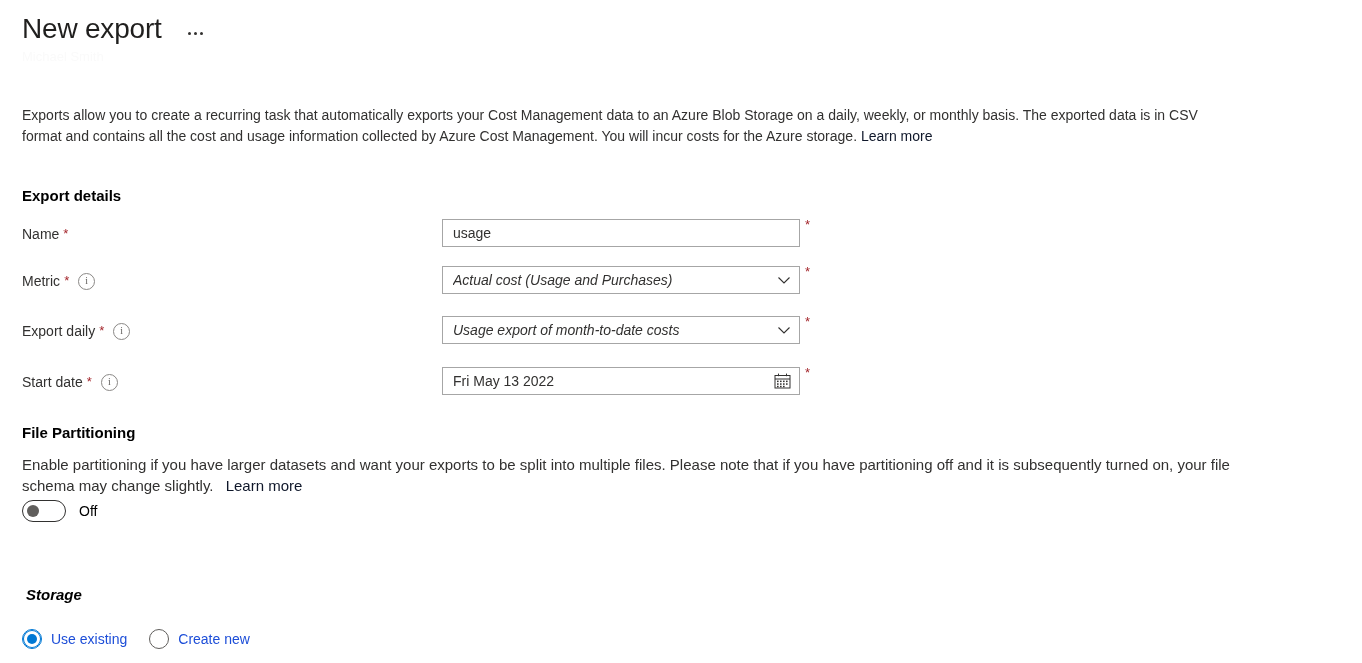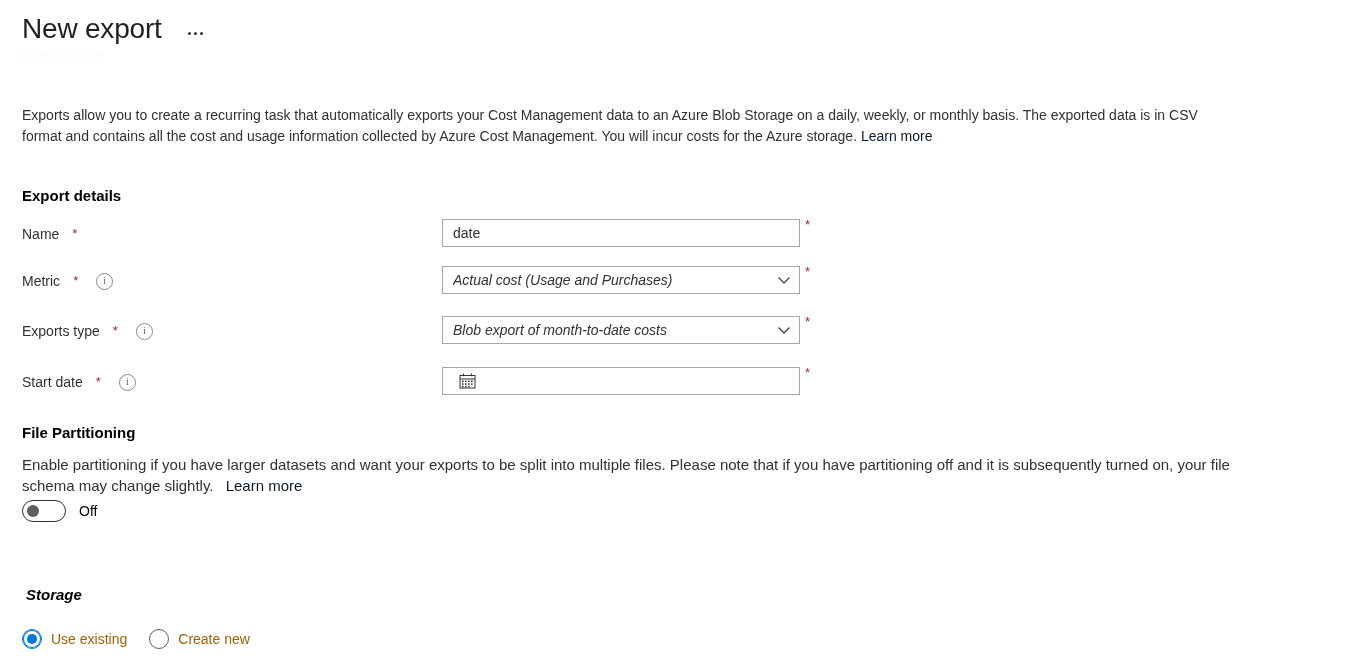--- a/index.html
+++ b/index.html
@@ -100,21 +100,21 @@
     left: 22px;
     width: 800px;
     height: 30px;
   }
   .form-label {
     position: absolute;
     left: 0;
     top: 0;
     display: flex;
     align-items: center;
-    gap: 9px;
+    gap: 0px;
     font-size: 14px;
     line-height: 30px;
     color: #323130;
     white-space: nowrap;
   }
   .req {
     color: #a4262c;
     font-size: 13px;
     margin-left: 4px;
     line-height: 30px;
@@ -284,21 +284,21 @@
     height: 10px;
     border-radius: 50%;
     background: transparent;
   }
   .radio-item.selected .radio-inner {
     background: #0078d4;
   }
   .radio-label {
     margin-left: 9px;
     font-size: 14px;
-    color: #a16207;
+    color: #1d4ed8;
     line-height: 20px;
     white-space: nowrap;
   }
 </style>
 </head>
 <body>
 
 <div class="page">
 
   <div class="header">
@@ -320,21 +320,21 @@
 
   <div class="section-heading" id="export-details-heading">Export details</div>
 
   <div class="form-row" id="row-name">
     <div class="form-label">
       <span>Name</span>
       <span class="req">*</span>
     </div>
     <div class="field-wrap">
       <div class="field">
-        <span class="field-text">date</span>
+        <span class="field-text">usage</span>
       </div>
       <span class="field-star">*</span>
     </div>
   </div>
 
   <div class="form-row" id="row-metric">
     <div class="form-label">
       <span>Metric</span>
       <span class="req">*</span>
       <span class="info-icon">
@@ -349,49 +349,50 @@
             <path d="M1.5 4.5 L7 10 L12.5 4.5" fill="none" stroke="#323130" stroke-width="1.1"></path>
           </svg>
         </span>
       </div>
       <span class="field-star">*</span>
     </div>
   </div>
 
   <div class="form-row" id="row-exporttype">
     <div class="form-label">
-      <span>Exports type</span>
+      <span>Export daily</span>
       <span class="req">*</span>
       <span class="info-icon">
           <i>i</i>
         </span>
     </div>
     <div class="field-wrap">
       <div class="field selectlike">
-        <span class="field-text">Blob export of month-to-date costs</span>
+        <span class="field-text">Usage export of month-to-date costs</span>
         <span class="chevron">
           <svg viewBox="0 0 14 14" width="14" height="14" aria-hidden="true">
             <path d="M1.5 4.5 L7 10 L12.5 4.5" fill="none" stroke="#323130" stroke-width="1.1"></path>
           </svg>
         </span>
       </div>
       <span class="field-star">*</span>
     </div>
   </div>
 
   <div class="form-row" id="row-startdate">
     <div class="form-label">
       <span>Start date</span>
       <span class="req">*</span>
       <span class="info-icon">
           <i>i</i>
         </span>
     </div>
     <div class="field-wrap">
       <div class="field">
+        <span class="field-text">Fri May 13 2022</span>
         <span class="cal-icon">
           <svg viewBox="0 0 17 16" width="17" height="16" aria-hidden="true">
             <rect x="1" y="2.5" width="15" height="12.5" fill="none" stroke="#323130" stroke-width="1"></rect>
             <line x1="1" y1="6" x2="16" y2="6" stroke="#323130" stroke-width="1"></line>
             <line x1="4.5" y1="0.6" x2="4.5" y2="3.2" stroke="#323130" stroke-width="1"></line>
             <line x1="12.5" y1="0.6" x2="12.5" y2="3.2" stroke="#323130" stroke-width="1"></line>
             <g fill="#323130">
               <rect x="3" y="7.6" width="1.6" height="1.5"></rect>
               <rect x="6" y="7.6" width="1.6" height="1.5"></rect>
               <rect x="9" y="7.6" width="1.6" height="1.5"></rect>

